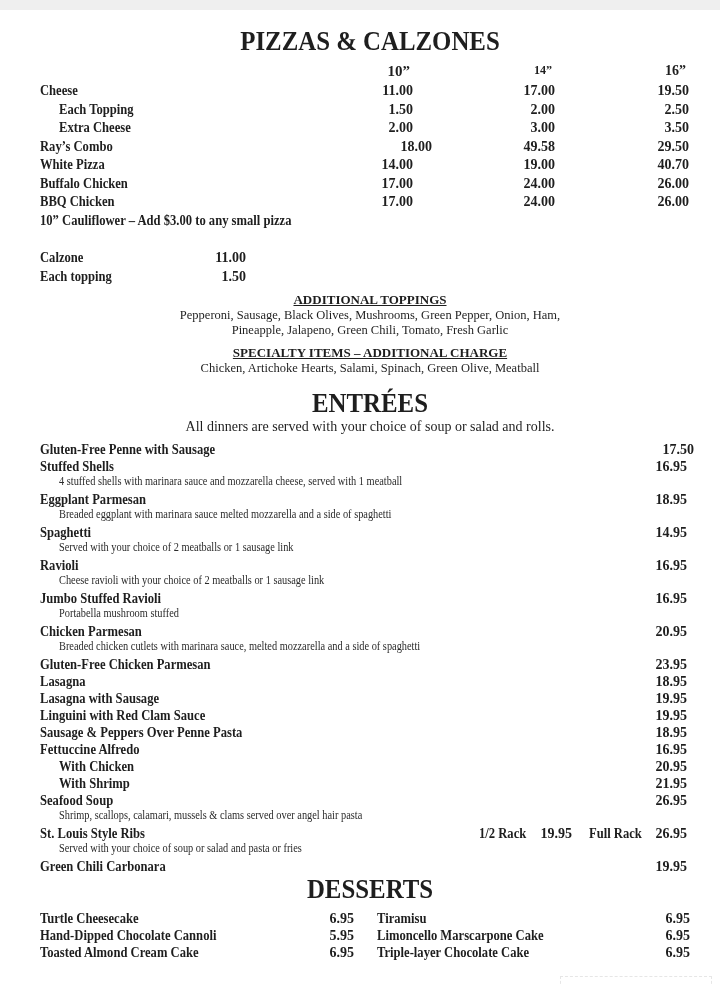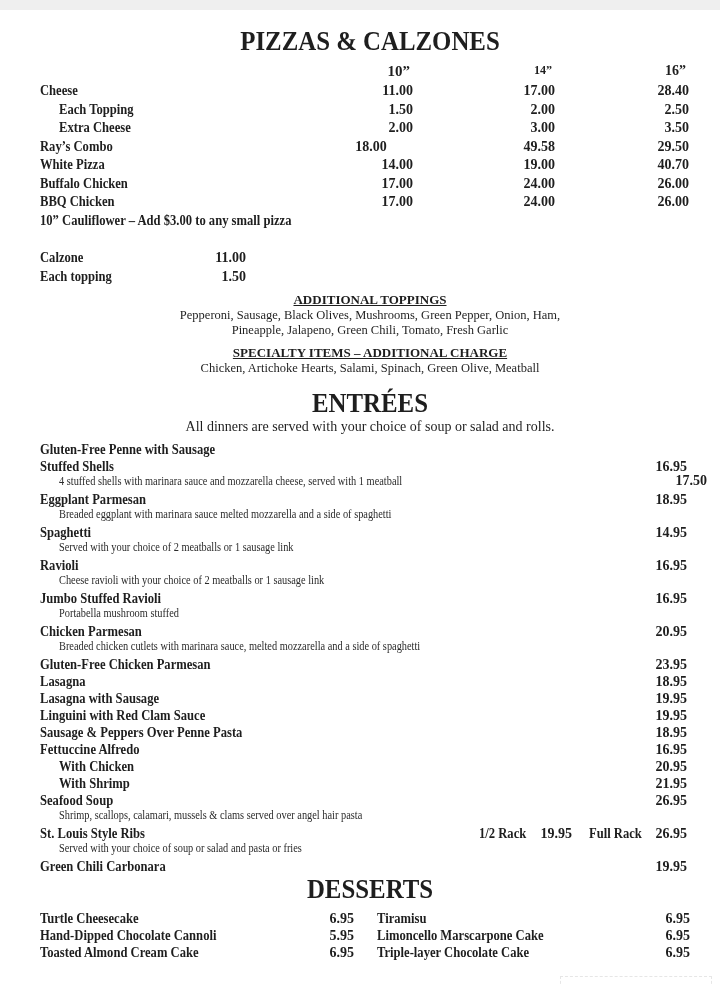--- a/index.html
+++ b/index.html
@@ -29,31 +29,31 @@
 <div class="abs h1" style="top:26px;">PIZZAS &amp; CALZONES</div>
 
 <div class="abs br" style="left:360px;width:50px;top:63px;font-size:15px;">10”</div>
 <div class="abs br" style="left:500px;width:52px;top:63px;font-size:12px;">14”</div>
 <div class="abs br" style="left:640px;width:46px;top:63px;font-size:14px;">16”</div>
 
 <div id="pizza-rows">
     <div class="abs b" style="left:40px;top:83px;">Cheese</div>
     <div class="abs br" style="left:345px;width:68px;top:83px;">11.00</div>
     <div class="abs br" style="left:485px;width:70px;top:83px;">17.00</div>
-    <div class="abs br" style="left:620px;width:69px;top:83px;">28.40</div>
+    <div class="abs br" style="left:620px;width:69px;top:83px;">19.50</div>
     <div class="abs b" style="left:59px;top:102px;">Each Topping</div>
     <div class="abs br" style="left:345px;width:68px;top:102px;">1.50</div>
     <div class="abs br" style="left:485px;width:70px;top:102px;">2.00</div>
     <div class="abs br" style="left:620px;width:69px;top:102px;">2.50</div>
     <div class="abs b" style="left:59px;top:120px;">Extra Cheese</div>
     <div class="abs br" style="left:345px;width:68px;top:120px;">2.00</div>
     <div class="abs br" style="left:485px;width:70px;top:120px;">3.00</div>
     <div class="abs br" style="left:620px;width:69px;top:120px;">3.50</div>
     <div class="abs b" style="left:40px;top:139px;">Ray’s Combo</div>
-    <div class="abs br" style="left:337px;width:68px;top:139px;text-align:center;">18.00</div>
+    <div class="abs br" style="left:364px;width:68px;top:139px;">18.00</div>
     <div class="abs br" style="left:485px;width:70px;top:139px;">49.58</div>
     <div class="abs br" style="left:620px;width:69px;top:139px;">29.50</div>
     <div class="abs b" style="left:40px;top:157px;">White Pizza</div>
     <div class="abs br" style="left:345px;width:68px;top:157px;">14.00</div>
     <div class="abs br" style="left:485px;width:70px;top:157px;">19.00</div>
     <div class="abs br" style="left:620px;width:69px;top:157px;">40.70</div>
     <div class="abs b" style="left:40px;top:176px;">Buffalo Chicken</div>
     <div class="abs br" style="left:345px;width:68px;top:176px;">17.00</div>
     <div class="abs br" style="left:485px;width:70px;top:176px;">24.00</div>
     <div class="abs br" style="left:620px;width:69px;top:176px;">26.00</div>
@@ -75,21 +75,21 @@
 <div class="abs center plain" style="top:323px;">Pineapple, Jalapeno, Green Chili, Tomato, Fresh Garlic</div>
 
 <div class="abs center sub-head" style="top:345px;">SPECIALTY ITEMS – ADDITIONAL CHARGE</div>
 <div class="abs center plain" style="top:361px;">Chicken, Artichoke Hearts, Salami, Spinach, Green Olive, Meatball</div>
 
 <div class="abs h1" style="top:388px;">ENTRÉES</div>
 <div class="abs center" style="top:419px;font-size:14px;">All dinners are served with your choice of soup or salad and rolls.</div>
 
 <div id="entree-rows">
     <div class="abs b" style="left:40px;top:442px;">Gluten-Free Penne with Sausage</div>
-    <div class="abs br" style="left:650px;width:57px;top:442px;margin-top:31px;">17.50</div>
+    <div class="abs br" style="left:637px;width:57px;top:442px;">17.50</div>
     <div class="abs b" style="left:40px;top:459px;">Stuffed Shells</div>
     <div class="abs br" style="left:630px;width:57px;top:459px;">16.95</div>
     <div class="abs desc" style="left:59px;top:475px;">4 stuffed shells with marinara sauce and mozzarella cheese, served with 1 meatball</div>
     <div class="abs b" style="left:40px;top:492px;">Eggplant Parmesan</div>
     <div class="abs br" style="left:630px;width:57px;top:492px;">18.95</div>
     <div class="abs desc" style="left:59px;top:508px;">Breaded eggplant with marinara sauce melted mozzarella and a side of spaghetti</div>
     <div class="abs b" style="left:40px;top:525px;">Spaghetti</div>
     <div class="abs br" style="left:630px;width:57px;top:525px;">14.95</div>
     <div class="abs desc" style="left:59px;top:541px;">Served with your choice of 2 meatballs or 1 sausage link</div>
     <div class="abs b" style="left:40px;top:558px;">Ravioli</div>

